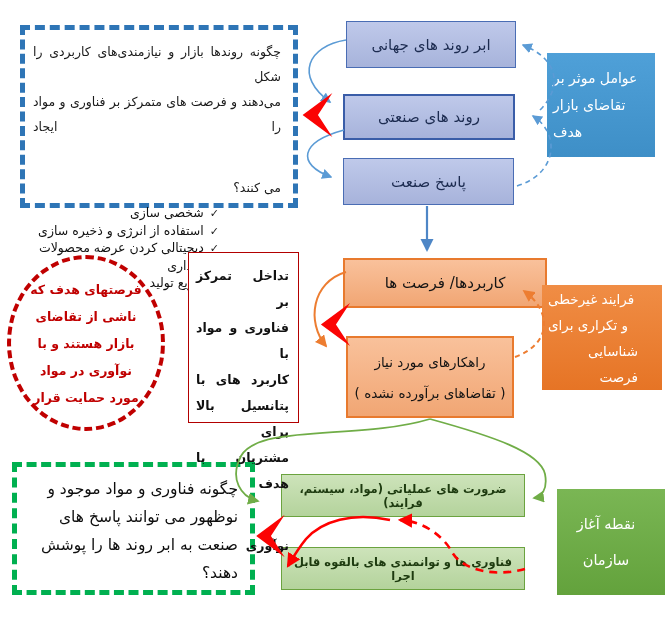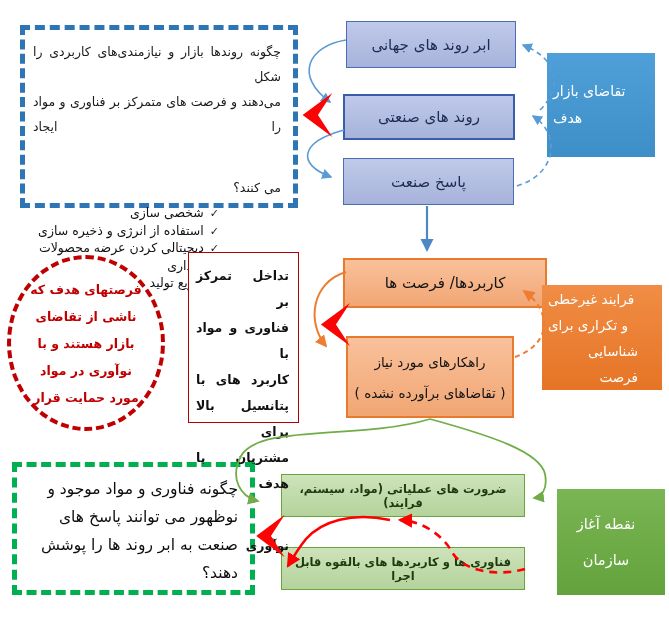--- a/index.html
+++ b/index.html
@@ -112,20 +112,21 @@
       <div class="chk-row"><span class="chk">✓</span><span>پایداری</span></div>
       <div class="chk-row"><span class="chk">✓</span><span>توزیع تولید</span></div>
     </div>
   </div>
 
   <div class="abs fbox bluebox" style="left:346px; top:21px; width:170px; height:47px;">ابر روند های جهانی</div>
   <div class="abs fbox bluebox mid" style="left:343px; top:94px; width:172px; height:46px;">روند های صنعتی</div>
   <div class="abs fbox bluebox" style="left:343px; top:158px; width:171px; height:47px;">پاسخ صنعت</div>
 
   <div class="abs fbox demandbox" style="left:547px; top:53px; width:108px; height:104px;">
+    <div class="line">عوامل موثر بر</div>
     <div class="line">تقاضای بازار</div>
     <div class="line">هدف</div>
   </div>
 
   <div class="abs fbox orangebox" style="left:343px; top:258px; width:204px; height:50px;">کاربردها/ فرصت ها</div>
   <div class="abs fbox orangebox two" style="left:346px; top:336px; width:168px; height:82px;">
     <div>راهکارهای مورد نیاز</div>
     <div>( تقاضاهای برآورده نشده )</div>
   </div>
   <div class="abs fbox processbox" style="left:542px; top:285px; width:120px; height:105px;">
@@ -152,21 +153,21 @@
   </div>
 
   <div class="abs panel-green">
     <div class="line">چگونه فناوری و مواد موجود و</div>
     <div class="line">نوظهور می توانند پاسخ های</div>
     <div class="line">صنعت به ابر روند ها را پوشش</div>
     <div class="line">دهند؟</div>
   </div>
 
   <div class="abs fbox greenbox" style="left:281px; top:474px; width:244px; height:43px;">ضرورت های عملیاتی (مواد، سیستم، فرایند)</div>
-  <div class="abs fbox greenbox" style="left:281px; top:547px; width:244px; height:43px;">فناوری ها و کاربردها های بالقوه قابل اجرا</div>
+  <div class="abs fbox greenbox" style="left:281px; top:547px; width:244px; height:43px;">فناوری ها و توانمندی های بالقوه قابل اجرا</div>
   <div class="abs fbox startbox" style="left:557px; top:489px; width:108px; height:106px;">
     <div>نقطه آغاز</div>
     <div>سازمان</div>
   </div>
 
   <svg class="abs chevron" style="left:299px; top:91px;" width="36" height="48" viewBox="0 0 36 50">
     <polygon points="34,2 3,25 34,48 19,25" fill="#fb0404"></polygon>
   </svg>
   <svg class="abs chevron" style="left:317px; top:301px;" width="36" height="47" viewBox="0 0 36 50">
     <polygon points="34,2 3,25 34,48 19,25" fill="#fb0404"></polygon>

